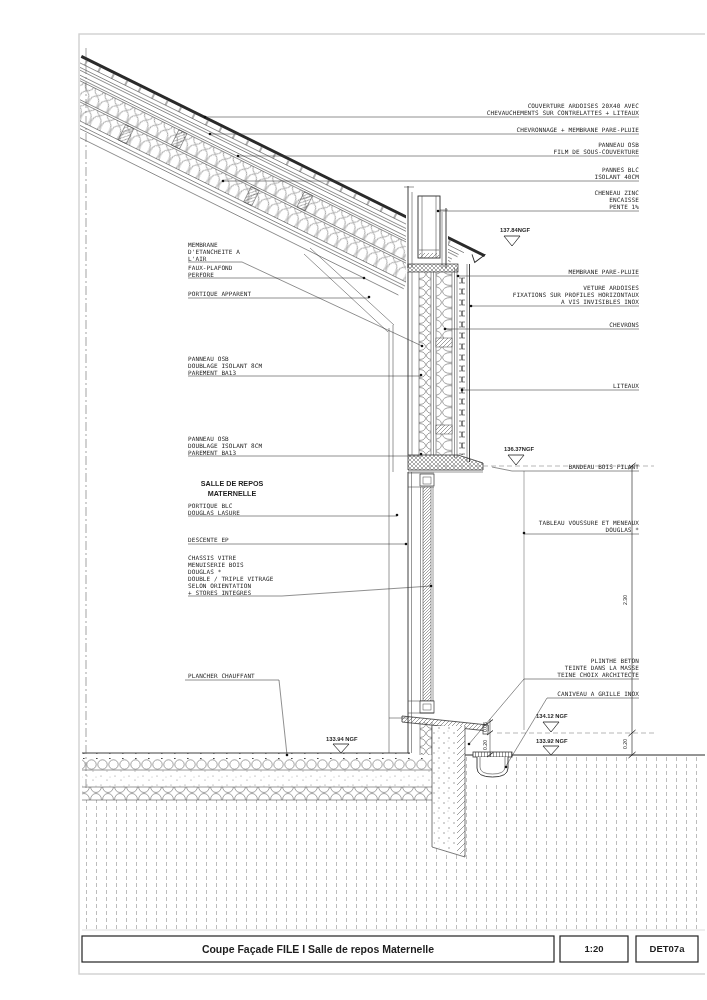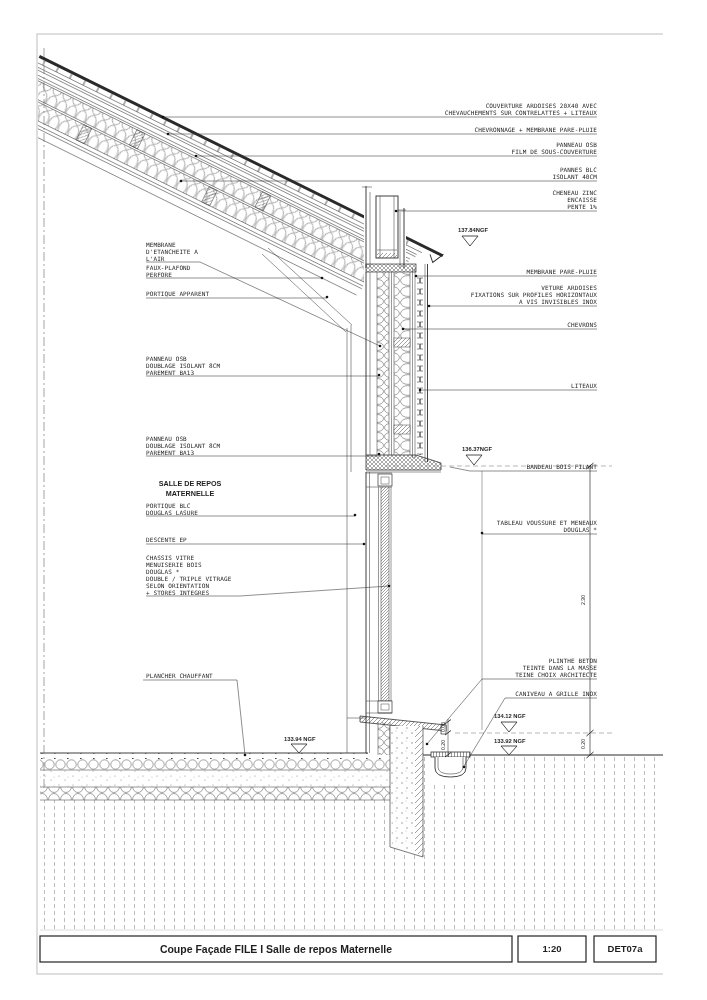--- a/index.html
+++ b/index.html
@@ -1,16 +1,16 @@
 <!DOCTYPE html>
 <html><head>
 <meta charset="utf-8">
 <style>
   html,body{margin:0;padding:0;background:#fff;}
-  .stage{position:relative;width:663px;height:1000px;background:#7dd3fc;overflow:hidden;font-family:"DejaVu Sans Mono",monospace;}
+  .stage{position:relative;width:663px;height:1000px;background:#7dd3fc;overflow:hidden;font-family:"DejaVu Sans Mono",monospace;margin-left:42px;}
   svg{position:absolute;left:0;top:0;}
   text{fill:#1e1e1e;}
   .lbl{font-family:"DejaVu Sans Mono",monospace;font-size:6px;letter-spacing:0.1px;}
   .lblr{text-anchor:end;}
   .ngf{font-family:"Liberation Sans",sans-serif;font-size:5.8px;font-weight:bold;}
   .dim{font-family:"Liberation Sans",sans-serif;font-size:5.2px;text-anchor:middle;}
   .room{font-family:"Liberation Sans",sans-serif;font-size:7.2px;font-weight:bold;text-anchor:middle;}
   .ttl{font-family:"Liberation Sans",sans-serif;font-size:10.5px;font-weight:bold;text-anchor:middle;}
   .tbx{font-family:"Liberation Sans",sans-serif;font-size:9.5px;font-weight:bold;text-anchor:middle;}
   .ld{stroke:#333;stroke-width:0.55;fill:none;}

